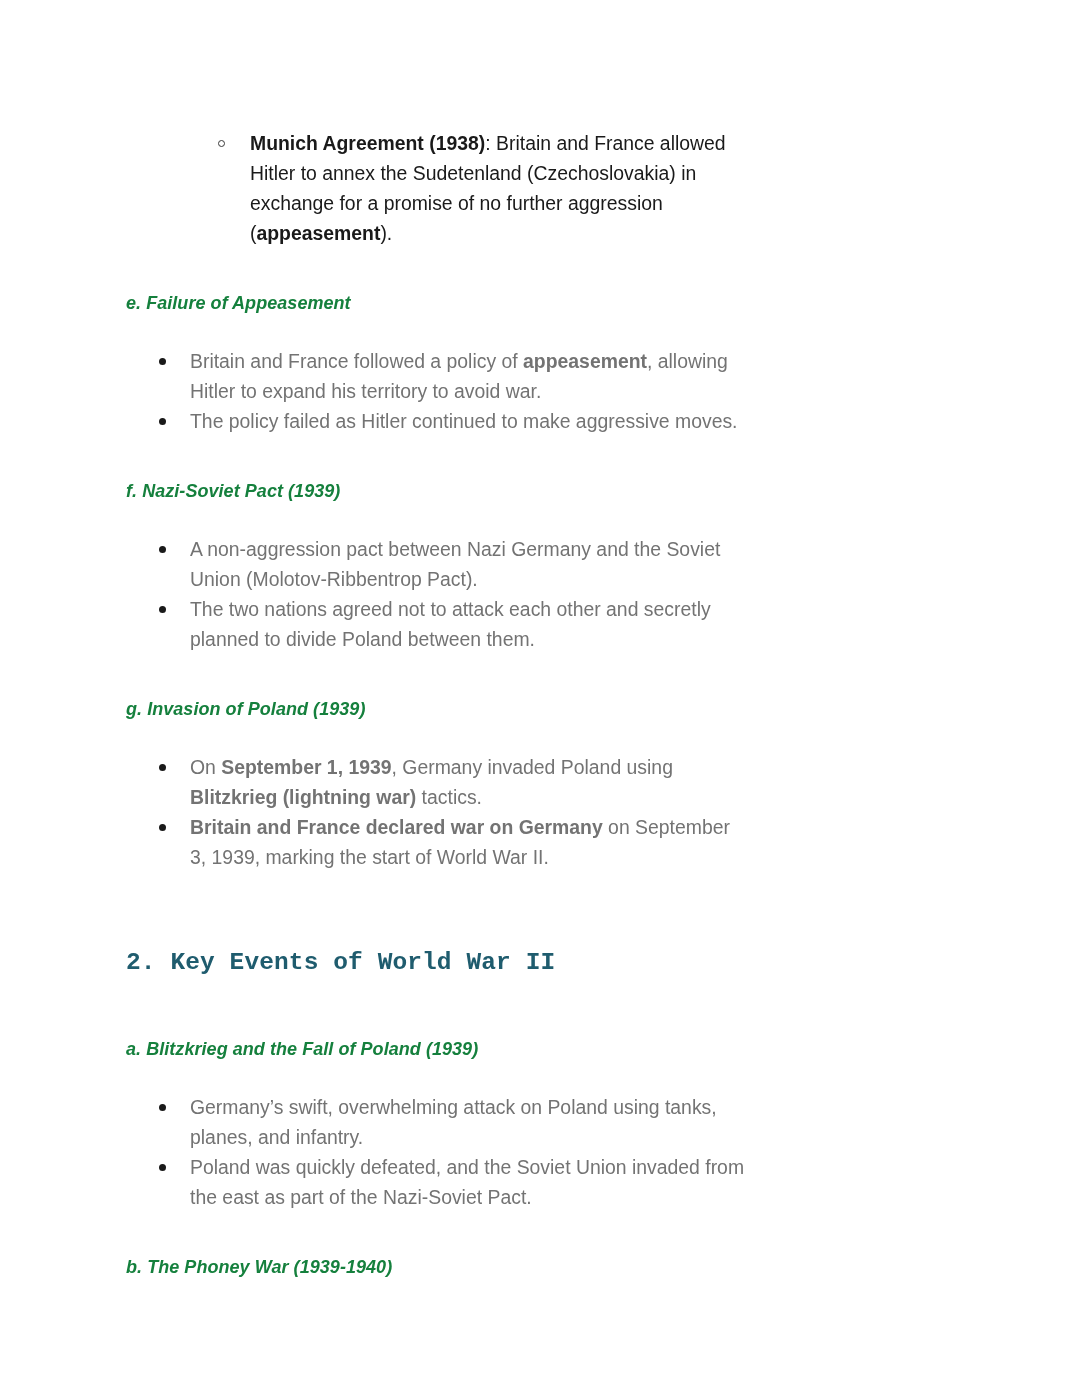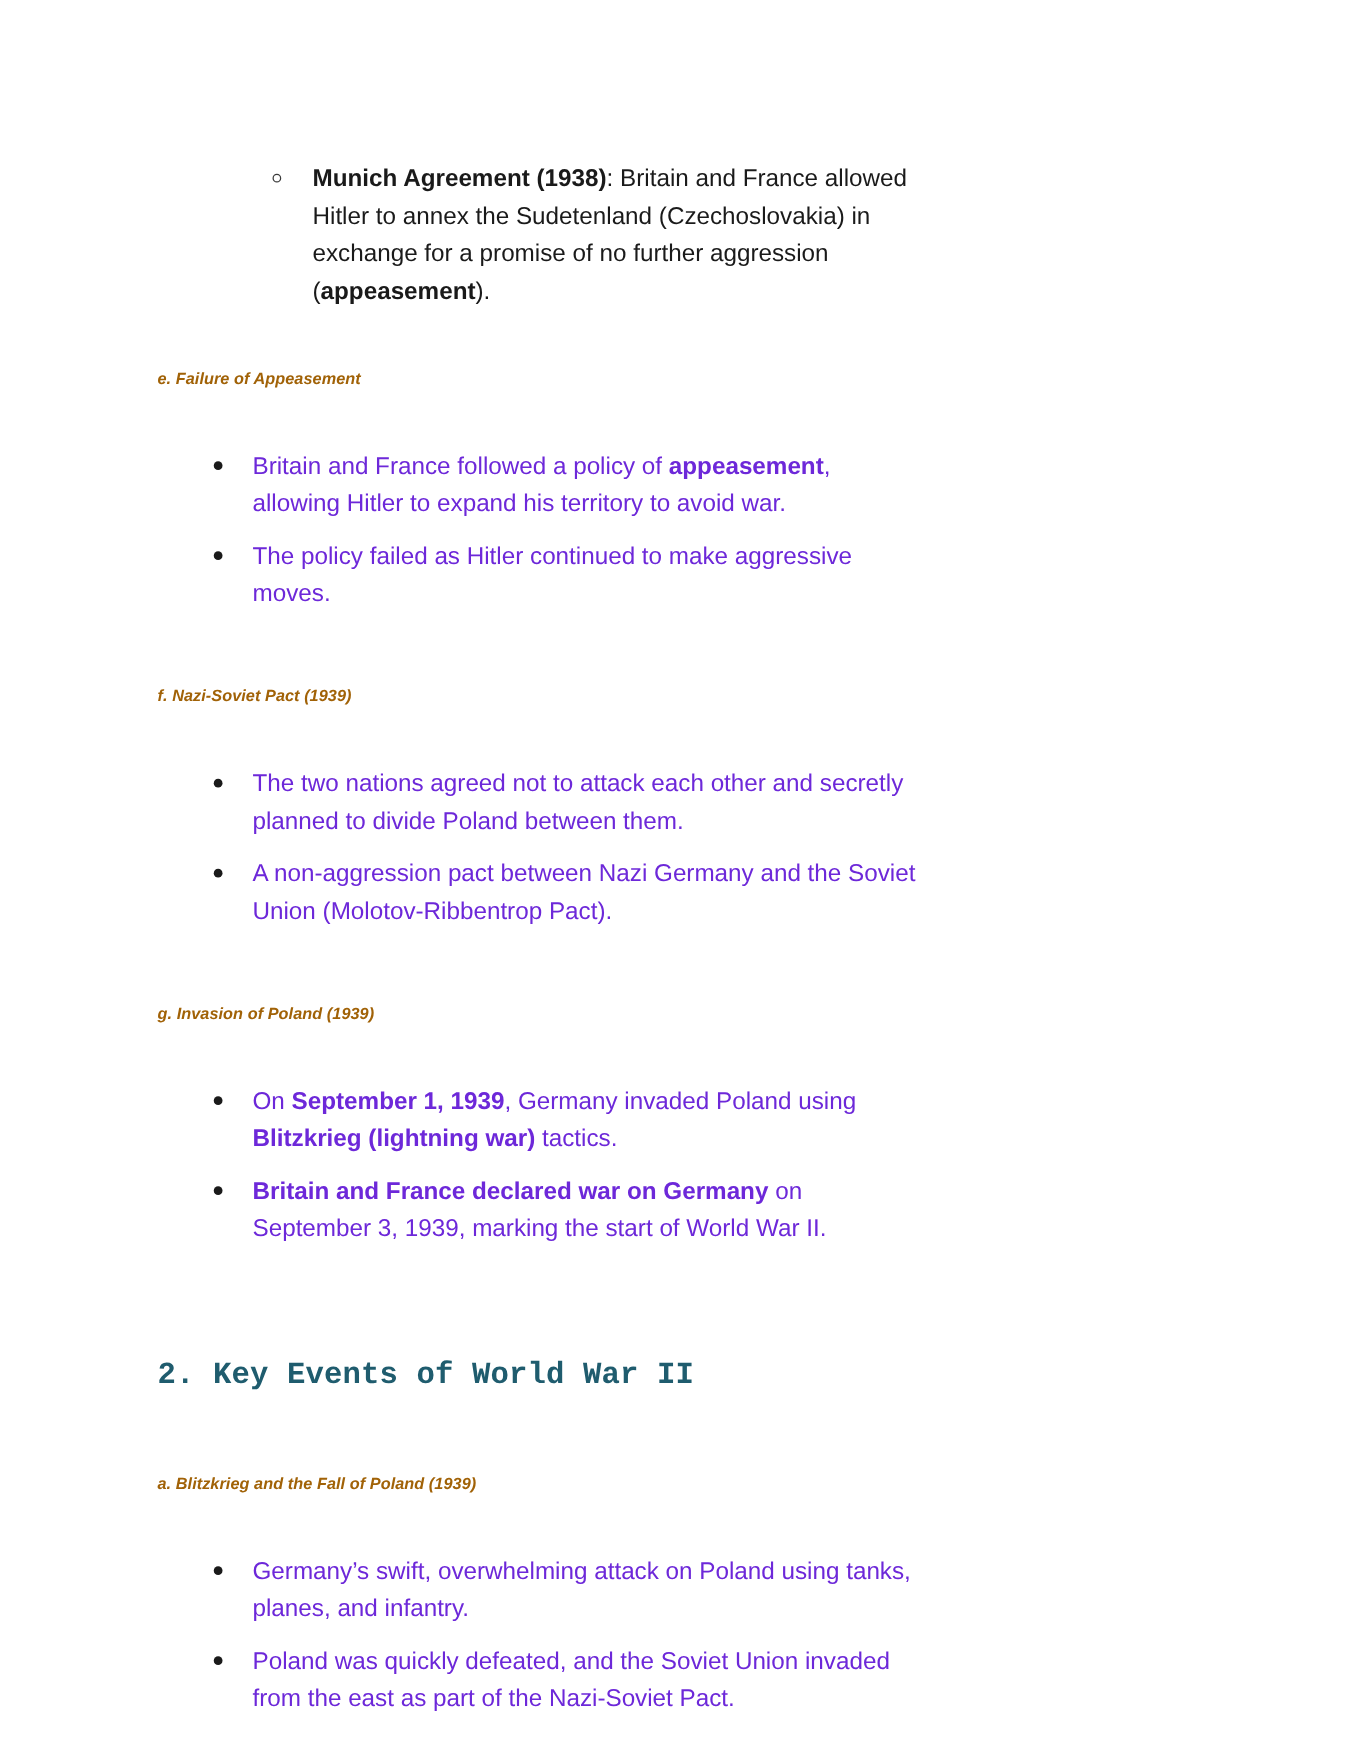--- a/index.html
+++ b/index.html
@@ -31,25 +31,25 @@
     font-family: Liberation Mono, monospace;
     font-weight: bold;
     font-style: normal;
     font-size: 24.5px;
     line-height: 30px;
     letter-spacing: 0.1px;
     margin: 0;
     padding: 0 0 0 126px;
   }
   .h-sub {
-    color: #a16207;
+    color: #15803d;
     font-family: "Liberation Sans", sans-serif;
     font-weight: bold;
     font-style: italic;
-    font-size: 13px;
+    font-size: 18px;
     line-height: 26px;
     letter-spacing: 0.05px;
     margin: 0;
     padding: 0 0 0 126px;
   }
 
   
   .sp-top       { height: 128px; }
   .sp-before-sub{ height: 26px; }
   .sp-after-sub { height: 30px; }
@@ -62,22 +62,22 @@
     list-style: none;
     margin: 0;
     padding: 0;
   }
   ul.lvl1 > li {
     position: relative;
     padding-left: 190px;
     padding-right: 128px;
     font-size: 19.4px;
     line-height: 30px;
-    color: #6d28d9;
-    margin: 12px;
+    color: #737373;
+    margin: 0;
   }
   ul.lvl1 > li .marker {
     position: absolute;
     left: 159px;
     top: 0;
     width: 12px;
     line-height: 30px;
     font-size: 19.4px;
     color: #1a1a1a;
   }
@@ -141,22 +141,22 @@
       <div class="sp-after-sub"></div>
       <ul class="lvl1">
         <li><span class="marker"><span class="dot"></span></span><span class="rich">Britain and France followed a policy of <b>appeasement</b>, allowing Hitler to expand his territory to avoid war.</span></li>
         <li><span class="marker"><span class="dot"></span></span><span class="rich">The policy failed as Hitler continued to make aggressive moves.</span></li>
       </ul>
       <div class="sp-block-end"></div>
       <div class="sp-before-sub"></div>
       <div class="h-sub">f. Nazi-Soviet Pact (1939)</div>
       <div class="sp-after-sub"></div>
       <ul class="lvl1">
+        <li><span class="marker"><span class="dot"></span></span><span class="rich">A non-aggression pact between Nazi Germany and the Soviet Union (Molotov-Ribbentrop Pact).</span></li>
         <li><span class="marker"><span class="dot"></span></span><span class="rich">The two nations agreed not to attack each other and secretly planned to divide Poland between them.</span></li>
-        <li><span class="marker"><span class="dot"></span></span><span class="rich">A non-aggression pact between Nazi Germany and the Soviet Union (Molotov-Ribbentrop Pact).</span></li>
       </ul>
       <div class="sp-block-end"></div>
       <div class="sp-before-sub"></div>
       <div class="h-sub">g. Invasion of Poland (1939)</div>
       <div class="sp-after-sub"></div>
       <ul class="lvl1">
         <li><span class="marker"><span class="dot"></span></span><span class="rich">On <b>September 1, 1939</b>, Germany invaded Poland using <b>Blitzkrieg (lightning war)</b> tactics.</span></li>
         <li><span class="marker"><span class="dot"></span></span><span class="rich"><b>Britain and France declared war on Germany</b> on September 3, 1939, marking the start of World War II.</span></li>
       </ul>
       <div class="sp-block-end"></div>

